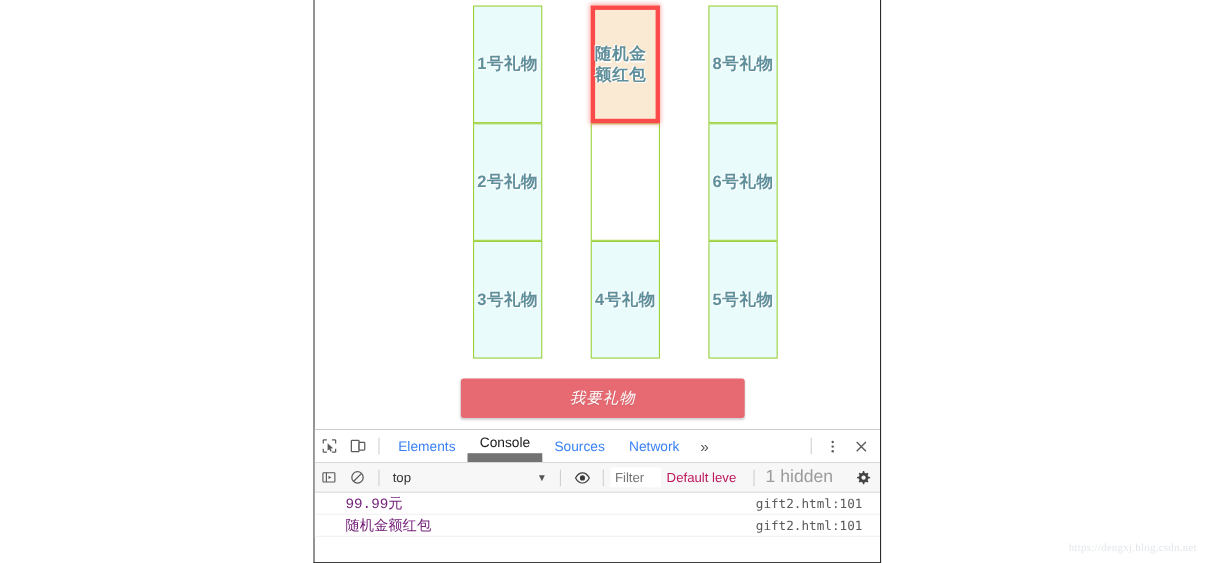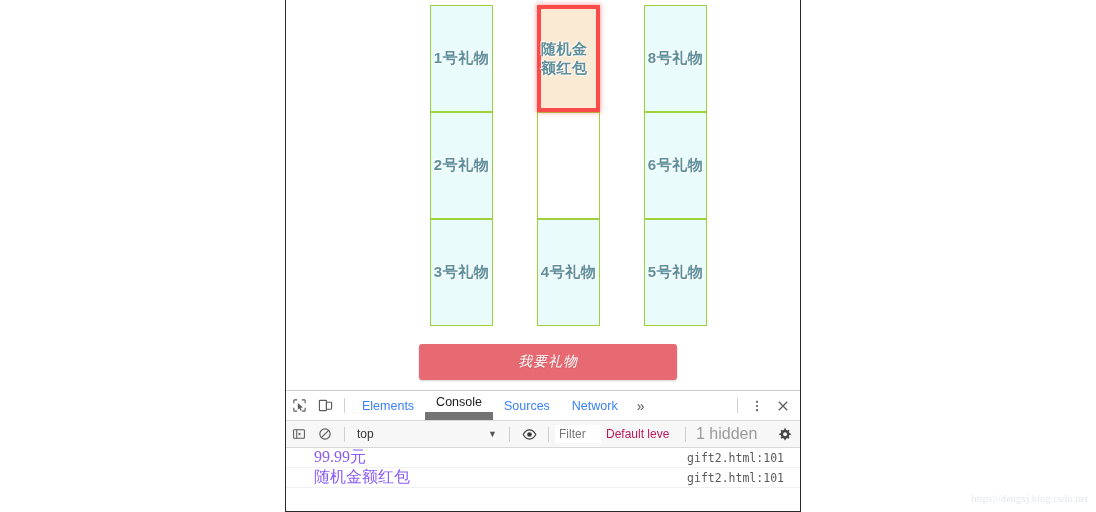--- a/index.html
+++ b/index.html
@@ -240,23 +240,23 @@
   .console-row {
     position: relative;
     display: flex;
     align-items: center;
     height: 20px;
     border-bottom: 1px solid #f0f0f0;
     padding-left: 28px;
     box-sizing: border-box;
   }
   .console-text {
-    font-size: 16px;
-    color: #8b5cf6;
-    font-family: Liberation Serif, serif;
+    font-size: 13px;
+    color: #701a75;
+    font-family: Liberation Mono, monospace;
     white-space: nowrap;
   }
   .console-source {
     margin-left: auto;
     margin-right: 16px;
     font-size: 11.5px;
     color: #5a5a5a;
     cursor: pointer;
     font-family: "DejaVu Sans Mono", "Liberation Mono", monospace;
     white-space: nowrap;

